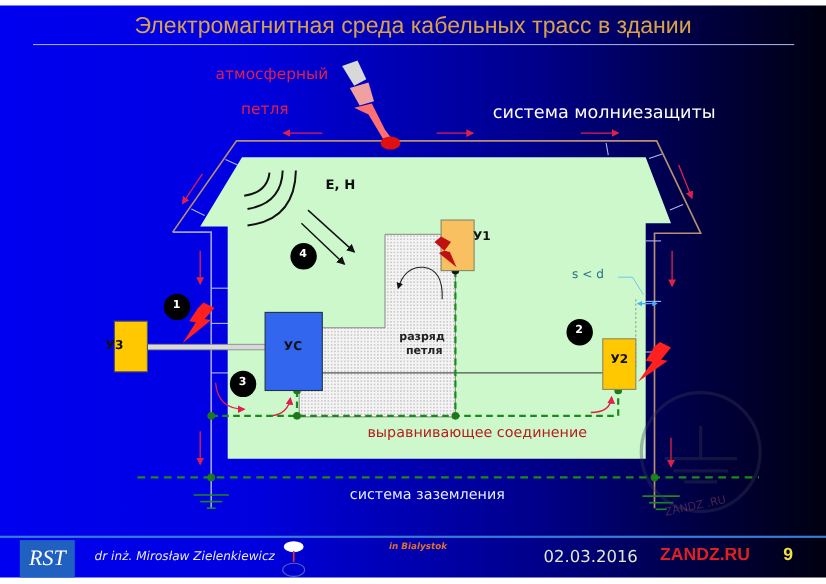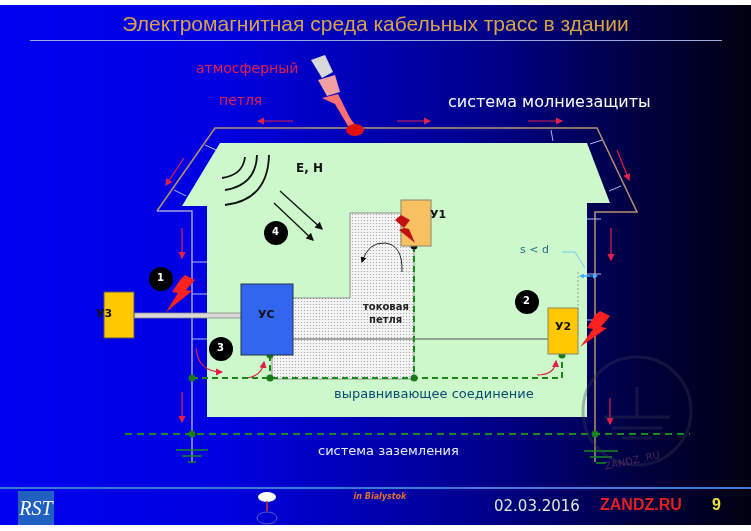--- a/index.html
+++ b/index.html
@@ -5,21 +5,21 @@
   html,body{margin:0;padding:0;background:#fff;}
   body{width:751px;height:531px;position:relative;overflow:hidden;font-family:"DejaVu Sans",sans-serif;}
   .slide{position:absolute;left:0;top:5px;width:751px;height:520px;
     background:linear-gradient(90deg,#0000f0 0%,#0000e0 30%,#00008a 65%,#000040 85%,#000010 100%);}
   .title{position:absolute;left:0;top:12px;width:751px;text-align:center;color:#d9a24a;
     font-family:"Liberation Sans",sans-serif;font-size:21px;}
   .title-rule{position:absolute;left:30px;top:40px;width:692px;height:1px;background:#9aa8e0;}
   svg.dia{position:absolute;left:0;top:0;}
   .lbl{position:absolute;white-space:nowrap;font-family:"DejaVu Sans",sans-serif;}
   .footer{position:absolute;left:0;top:487px;width:751px;height:38px;border-top:2px solid #3a7ad8;}
-  .footer .logo{position:absolute;left:18px;top:2px;width:36px;height:34px;background:#2060c0;color:#fff;
+  .footer .logo{position:absolute;left:18px;top:2px;width:50px;height:34px;background:#2060c0;color:#fff;
     font-family:"Liberation Serif",serif;font-style:italic;font-size:20px;line-height:34px;text-align:center;}
   .f-author{position:absolute;left:86px;top:10px;color:#e8e8f0;font-style:italic;font-size:11px;font-family:"DejaVu Sans",sans-serif;}
   .f-center{position:absolute;left:280px;top:2px;width:200px;text-align:center;color:#e07030;font-style:italic;font-weight:bold;font-size:8px;line-height:11px;font-family:"DejaVu Sans",sans-serif;}
   .f-date{position:absolute;left:494px;top:8px;color:#e0e8d0;font-size:15px;font-family:"DejaVu Sans",sans-serif;}
   .f-site{position:absolute;left:600px;top:7px;color:#e02020;font-weight:bold;font-size:16px;font-family:"Liberation Sans",sans-serif;}
   .f-page{position:absolute;left:712px;top:7px;color:#f0e040;font-weight:bold;font-size:16px;font-family:"Liberation Sans",sans-serif;}
 </style>
 </head>
 <body>
 
@@ -160,40 +160,41 @@
   </g>
 </svg>
 
 <div class="title">Электромагнитная среда кабельных трасс в здании</div>
 <div class="title-rule"></div>
 
 <div class="lbl" style="left:196px;top:60px;color:#e0204a;font-size:14px;text-align:center;">атмосферный</div>
 <div class="lbl" style="left:219px;top:92px;color:#e0204a;font-size:14px;">петля</div>
 <div class="lbl" style="left:448px;top:92px;color:#ffffff;font-size:16px;">система молниезащиты</div>
 <div class="lbl" style="left:296px;top:161px;color:#111;font-weight:bold;font-size:12px;">E, H</div>
-<div class="lbl" style="left:363px;top:301px;color:#222;font-weight:bold;font-size:10px;">токовая</div>
+<div class="lbl" style="left:363px;top:301px;color:#222;font-weight:bold;font-size:10px;">разряд</div>
 <div class="lbl" style="left:369px;top:314px;color:#222;font-weight:bold;font-size:10px;">петля</div>
 <div class="lbl" style="left:520px;top:243px;color:#2a7080;font-size:11px;">s &lt; d</div>
-<div class="lbl" style="left:334px;top:386px;color:#0c4a6e;font-size:13px;">выравнивающее соединение</div>
+<div class="lbl" style="left:334px;top:386px;color:#b91c1c;font-size:13px;">выравнивающее соединение</div>
 <div class="lbl" style="left:318px;top:443px;color:#e8ecff;font-size:13px;">система заземления</div>
 
 <div class="lbl" style="left:96px;top:307px;color:#111;font-weight:bold;font-size:11px;">У3</div>
 <div class="lbl" style="left:258px;top:308px;color:#111;font-weight:bold;font-size:11px;">УС</div>
 <div class="lbl" style="left:410px;top:208px;color:#111;font-weight:bold;font-size:11px;margin-left:20px;">У1</div>
 <div class="lbl" style="left:555px;top:320px;color:#111;font-weight:bold;font-size:11px;">У2</div>
 
 <div class="lbl" style="left:157px;top:272px;color:#fff;font-weight:bold;font-size:10px;">1</div>
 <div class="lbl" style="left:523px;top:295px;color:#fff;font-weight:bold;font-size:10px;">2</div>
 <div class="lbl" style="left:217px;top:342px;color:#fff;font-weight:bold;font-size:10px;">3</div>
 <div class="lbl" style="left:272px;top:226px;color:#fff;font-weight:bold;font-size:10px;">4</div>
 
 <div class="lbl" style="left:604px;top:455px;color:#7a3a5a;font-size:10px;opacity:0.6;transform:rotate(-12deg);">ZANDZ .RU</div>
 
 <div class="footer">
   <div class="logo">RST</div>
+  <div class="f-author">dr inż. Mirosław Zielenkiewicz</div>
   <svg style="position:absolute;left:256px;top:2px;" width="22" height="34">
     <ellipse cx="11" cy="6" rx="9" ry="5" fill="#fff"></ellipse>
     <line x1="11" y1="10" x2="11" y2="20" stroke="#e03030" stroke-width="1.5"></line>
     <ellipse cx="11" cy="27" rx="10" ry="6" fill="none" stroke="#5060c0" stroke-width="1"></ellipse>
   </svg>
   <div class="f-center">
     <div>in Bialystok</div>
   </div>
   <div class="f-date">02.03.2016</div>
   <div class="f-site">ZANDZ.RU</div>

